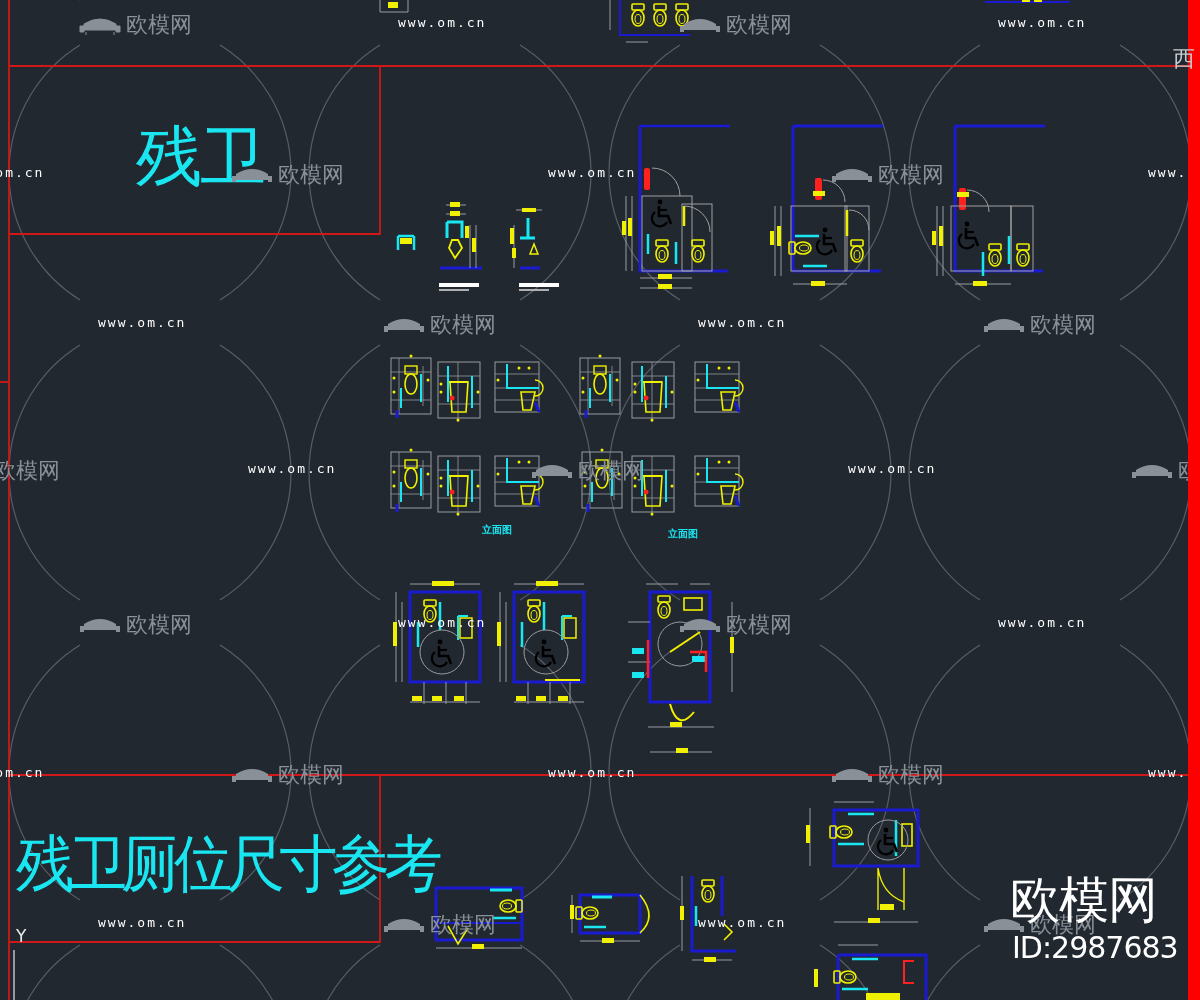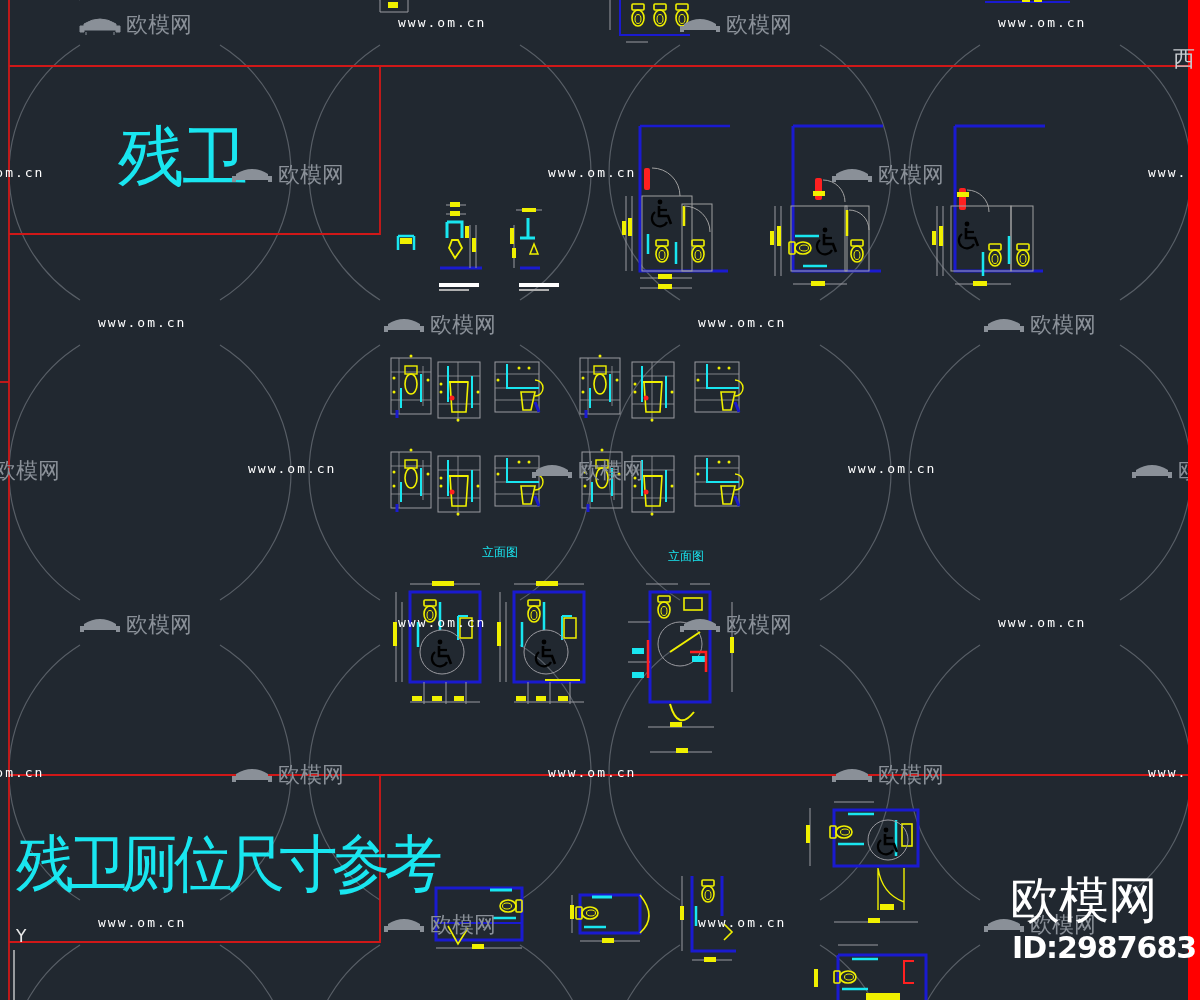--- a/index.html
+++ b/index.html
@@ -1,29 +1,29 @@
 <!DOCTYPE html>
 <html><head>
 <meta charset="utf-8">
 <style>
   html,body{margin:0;padding:0;}
   body{width:1200px;height:1000px;overflow:hidden;background:#212830;position:relative;font-family:"DejaVu Sans",sans-serif;}
   #canvas{position:absolute;left:0;top:0;width:1200px;height:1000px;}
   .title{position:absolute;color:#19e6f0;font-family:"DejaVu Serif",serif;font-weight:normal;white-space:nowrap;}
-  #title-small{left:118px;top:112px;font-size:66px;letter-spacing:-2px;}
+  #title-small{left:136px;top:112px;font-size:66px;letter-spacing:-2px;}
   #title-large{left:16px;top:822px;font-size:62px;letter-spacing:-6px;transform:scaleX(0.94);transform-origin:left;}
   .wm-url{position:absolute;color:#ffffff;font-family:"DejaVu Sans Mono",monospace;font-size:13px;letter-spacing:2px;white-space:nowrap;}
   .wm-logo{position:absolute;color:#8a9098;font-size:22px;white-space:nowrap;display:flex;align-items:center;gap:4px;}
   .wm-logo .sofa{display:inline-block;width:44px;height:22px;}
   .brand{position:absolute;left:1010px;top:872px;color:#ffffff;font-size:50px;line-height:56px;letter-spacing:-1px;}
-  .brand-id{position:absolute;left:1012px;top:930px;color:#ffffff;font-size:30px;letter-spacing:-1px;font-weight:bold;}
+  .brand-id{position:absolute;left:1012px;top:930px;color:#ffffff;font-size:30px;letter-spacing:-1px;}
   .red-edge{position:absolute;right:0;top:0;width:12px;height:1000px;background:#ff0000;}
   .edge-char{position:absolute;left:1173px;top:44px;color:#c8ccd0;font-size:22px;}
   .y-axis{position:absolute;left:16px;top:926px;color:#e8e8e8;font-size:17px;}
-  .view-label{position:absolute;color:#19e6f0;font-size:12px;font-weight:normal;margin-top:21px;}
+  .view-label{position:absolute;color:#19e6f0;font-size:10px;font-weight:bold;}
 </style>
 </head>
 <body>
 
 <svg id="canvas" viewBox="0 0 1200 1000" xmlns="http://www.w3.org/2000/svg">
   <defs>
 
     <g id="toilet">
       <rect x="-6" y="-14" width="12" height="6" rx="1" fill="none" stroke="#f0f000" stroke-width="1.6"></rect>
       <ellipse cx="0" cy="0" rx="6" ry="8" fill="none" stroke="#f0f000" stroke-width="1.6"></ellipse>

